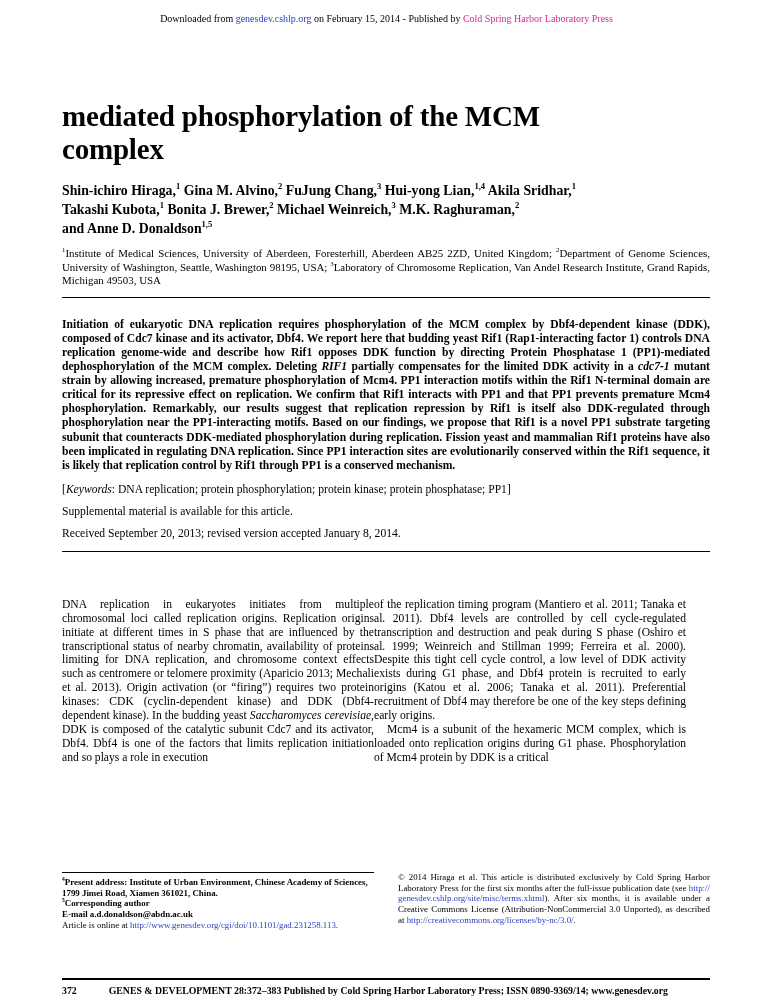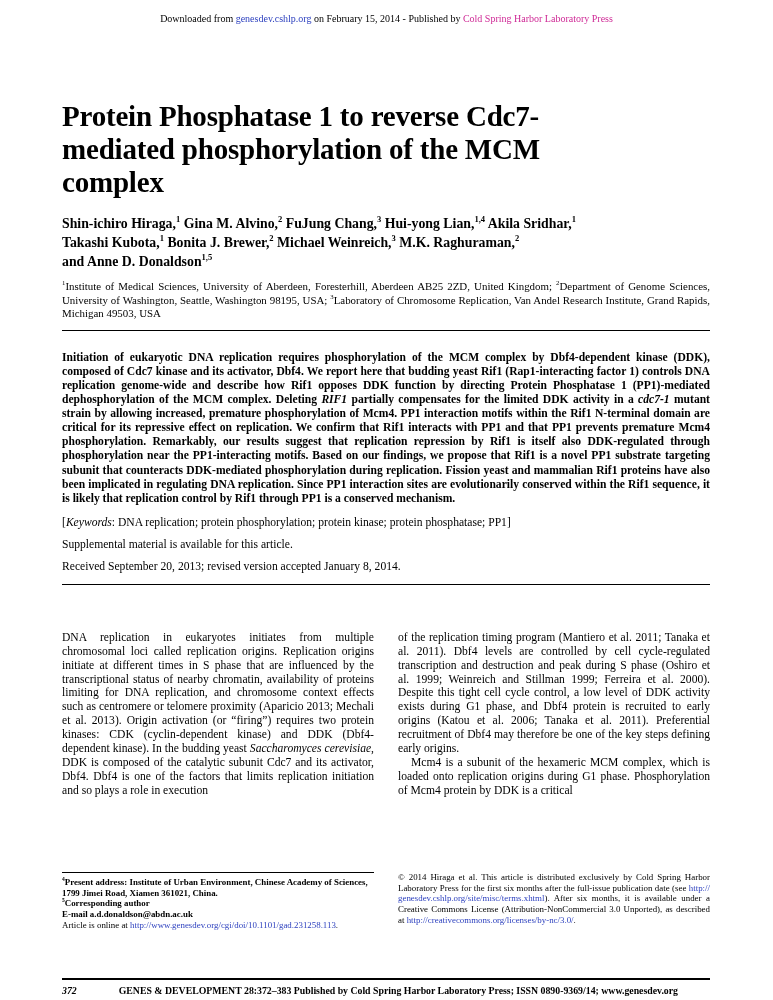--- a/index.html
+++ b/index.html
@@ -25,51 +25,50 @@
   .abstract {
     margin-top:9px; border-top:1.2px solid #000; padding-top:20px;
     font-size:11.6px; font-weight:bold; line-height:14.1px; text-align:justify;
   }
   .bi { font-style:italic; }
   .it { font-style:italic; }
   .keywords { margin:10px 0 0 0; font-size:11.6px; line-height:14px; }
   .supplemental { margin:8px 0 0 0; font-size:11.6px; line-height:14px; }
   .received { margin:8px 0 0 0; font-size:11.6px; line-height:14px; }
   .rule-mid { border-top:1.2px solid #000; margin-top:10px; height:0; }
-  .columns { display:flex; gap:24px; margin-top:46px; }
+  .columns { display:flex; margin-top:46px; }
   .col { width:312px; font-size:11.6px; line-height:13.9px; text-align:justify; }
   .col p { margin:0; }
   .col p.indent { text-indent:13px; }
   .bottom { position:absolute; top:872px; left:62px; width:648px; display:flex; gap:24px; }
   .footnotes { width:312px; border-top:1px solid #000; padding-top:4px; font-size:8.9px; line-height:10.7px; }
   .footnotes .fnb { font-weight:bold; }
   .footnotes p { margin:0; }
   .url { color:#2b3fbe; text-decoration:none; cursor:pointer; word-break:break-all; }
   .copyright { width:312px; font-size:8.9px; line-height:10.7px; text-align:justify; }
   .copyright p { margin:0; }
   .footer {
     position:absolute; left:62px; width:648px; top:978px;
     border-top:2.4px solid #000; padding-top:5px;
     font-size:9.8px; font-weight:bold; display:flex; align-items:baseline;
   }
-  .footer .pageno { margin-right:42px;font-style:italic; }
+  .footer .pageno { margin-right:32px; }
 </style>
 </head>
 <body>
 
 <div class="page">
 
   <div class="banner">
     <span>Downloaded from </span><a class="blue-link">genesdev.cshlp.org</a><span> on February 15, 2014 - Published by </span><a class="pink-link">Cold Spring Harbor Laboratory Press</a>
   </div>
 
   <div class="content">
 
     <h1 class="title">
-      <span>Protein Phosphatase 1 to reverse Cdc7-</span>
       <span>mediated phosphorylation of the MCM</span>
       <span>complex</span>
     </h1>
 
     <div class="authors">
       <div>
         <span>Shin-ichiro Hiraga,</span><sup>1</sup><span> Gina M. Alvino,</span><sup>2</sup><span> FuJung Chang,</span><sup>3</sup><span> Hui-yong Lian,</span><sup>1,4</sup><span> Akila Sridhar,</span><sup>1</sup>
       </div>
       <div>
         <span>Takashi Kubota,</span><sup>1</sup><span> Bonita J. Brewer,</span><sup>2</sup><span> Michael Weinreich,</span><sup>3</sup><span> M.K. Raghuraman,</span><sup>2</sup>

